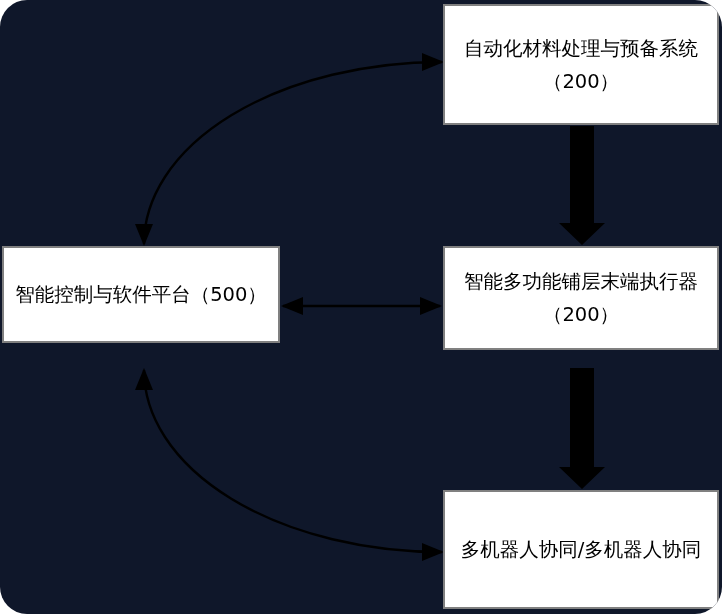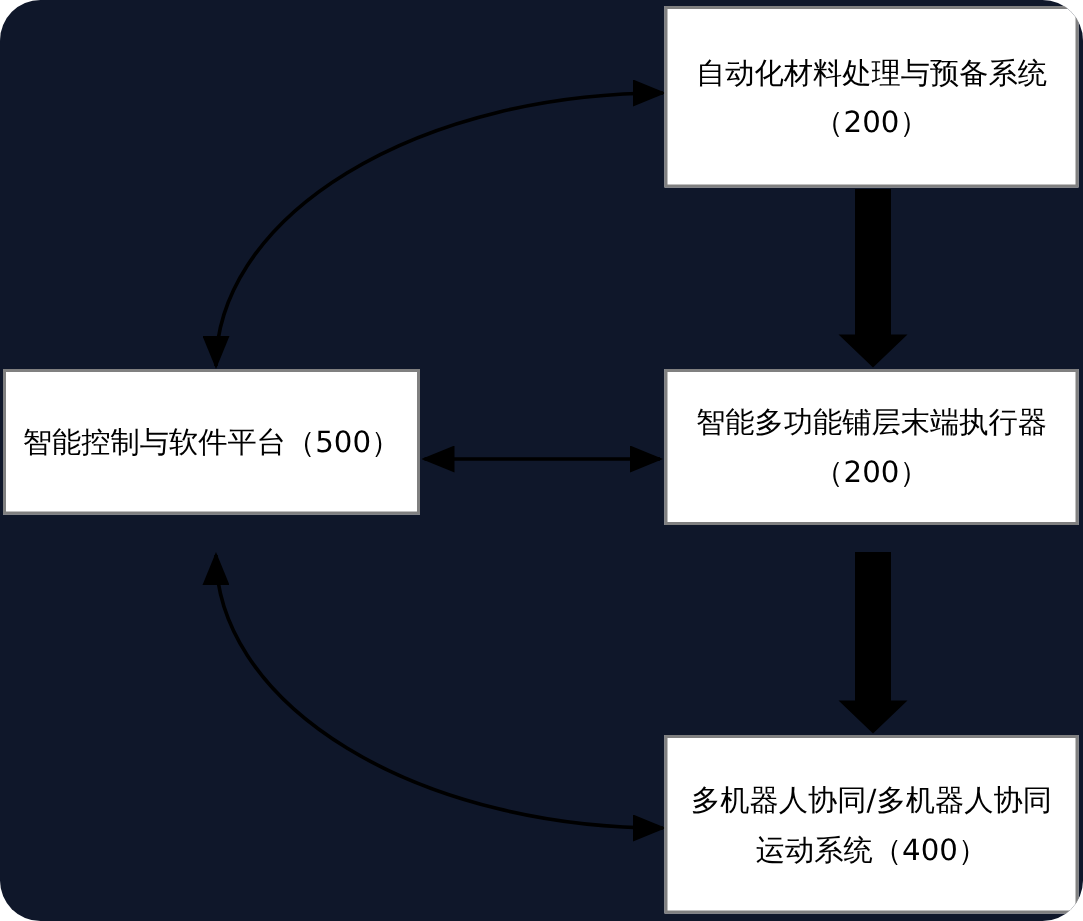--- a/index.html
+++ b/index.html
@@ -77,16 +77,15 @@
     <div class="line">（200）</div>
   </div>
 
   <div class="node" id="node-500">
     <div class="line">智能控制与软件平台（500）</div>
     <div class="line"></div>
   </div>
 
   <div class="node" id="node-400">
     <div class="line">多机器人协同/多机器人协同</div>
-    <div class="line">运动系统（400）</div>
   </div>
 
 </div>
 
 </body></html>

